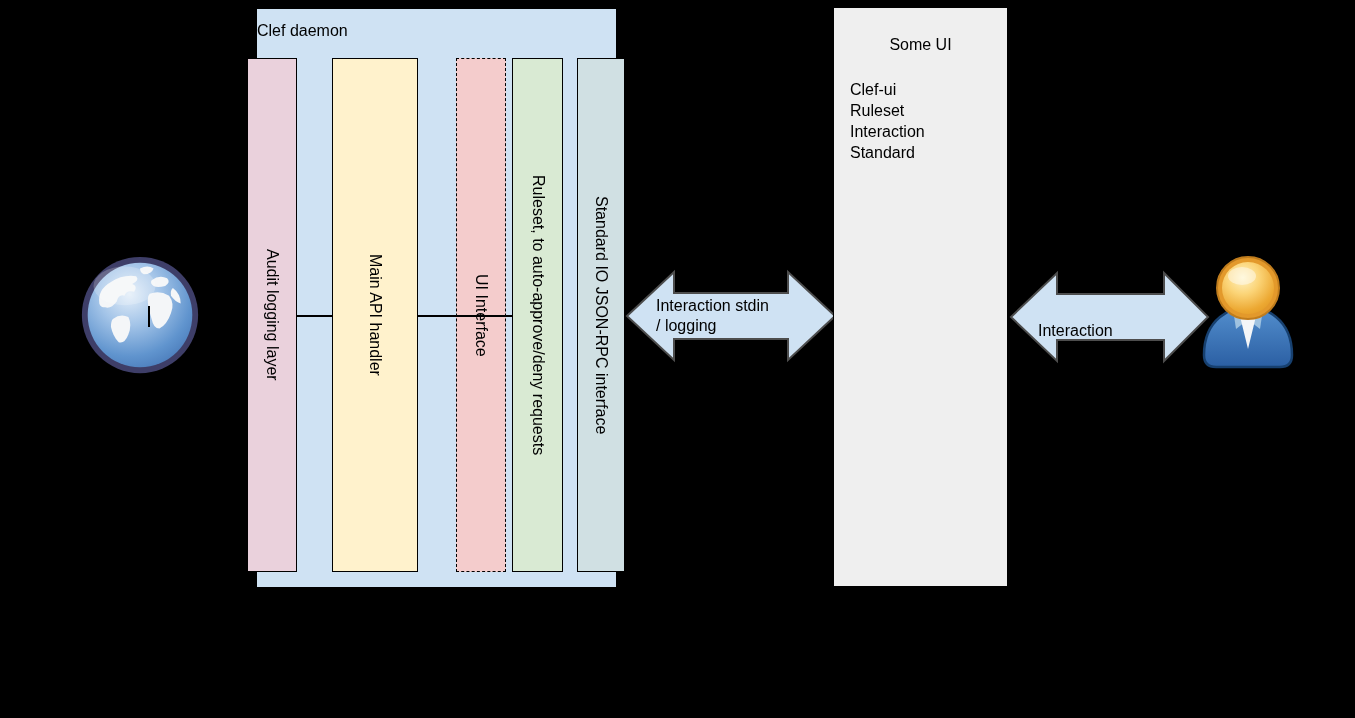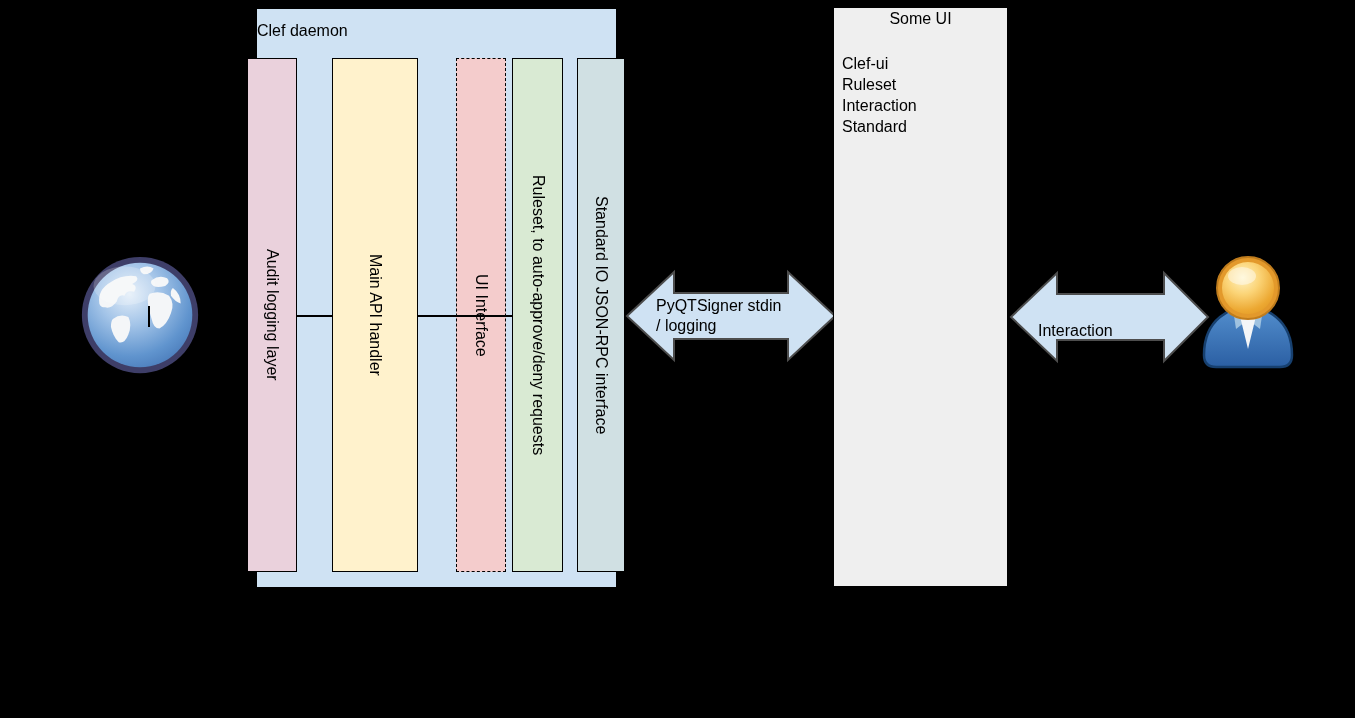--- a/index.html
+++ b/index.html
@@ -36,22 +36,22 @@
   .arrow-svg { position:absolute; overflow:visible; }
   .arrow-left  { left:626px; top:270px; }
   .arrow-right { left:1010px; top:271px; }
   .arrow-label { position:absolute; font-size:16px; line-height:20px; }
   .arrow-label-left  { left:656px; top:296px; }
   .arrow-label-right { left:1038px; top:321px; }
 
   
   .someui-box { left:833px; top:7px; width:175px; height:580px;
     background:#efefef; border:1.5px solid #000; }
-  .someui-title { padding-top:2px; text-align:center; font-size:16px; }
-  .someui-list { margin:25px 0 0 8px; font-size:16px; line-height:21px; }
+  .someui-title { padding-top:28px; text-align:center; font-size:16px; }
+  .someui-list { margin:25px 0 0 16px; font-size:16px; line-height:21px; }
 
   
   .globe-icon { left:78px; top:253px; }
   .user-icon  { left:1200px; top:252px; }
 </style>
 </head>
 <body>
 
 <div class="stage">
 
@@ -98,21 +98,21 @@
     <span class="vtext">Standard IO JSON-RPC interface</span>
   </div>
 
   <div class="hline conn-1"></div>
   <div class="hline conn-2"></div>
 
   <svg class="arrow-svg arrow-left" width="211" height="92" viewBox="0 0 211 92">
     <polygon points="1,46 48,2 48,23 162,23 162,2 209,46 162,90 162,69 48,69 48,90" fill="#cfe2f3" stroke="#4d4d4d" stroke-width="2"></polygon>
   </svg>
   <div class="arrow-label arrow-label-left">
-    <div>PyQTSigner stdin</div>
+    <div>Interaction stdin</div>
     <div>/ logging</div>
   </div>
 
   <div class="abs someui-box">
     <div class="someui-title">Some UI</div>
     <div class="someui-list">
       <div>Clef-ui</div>
       <div>Ruleset</div>
       <div>Interaction</div>
       <div>Standard</div>

